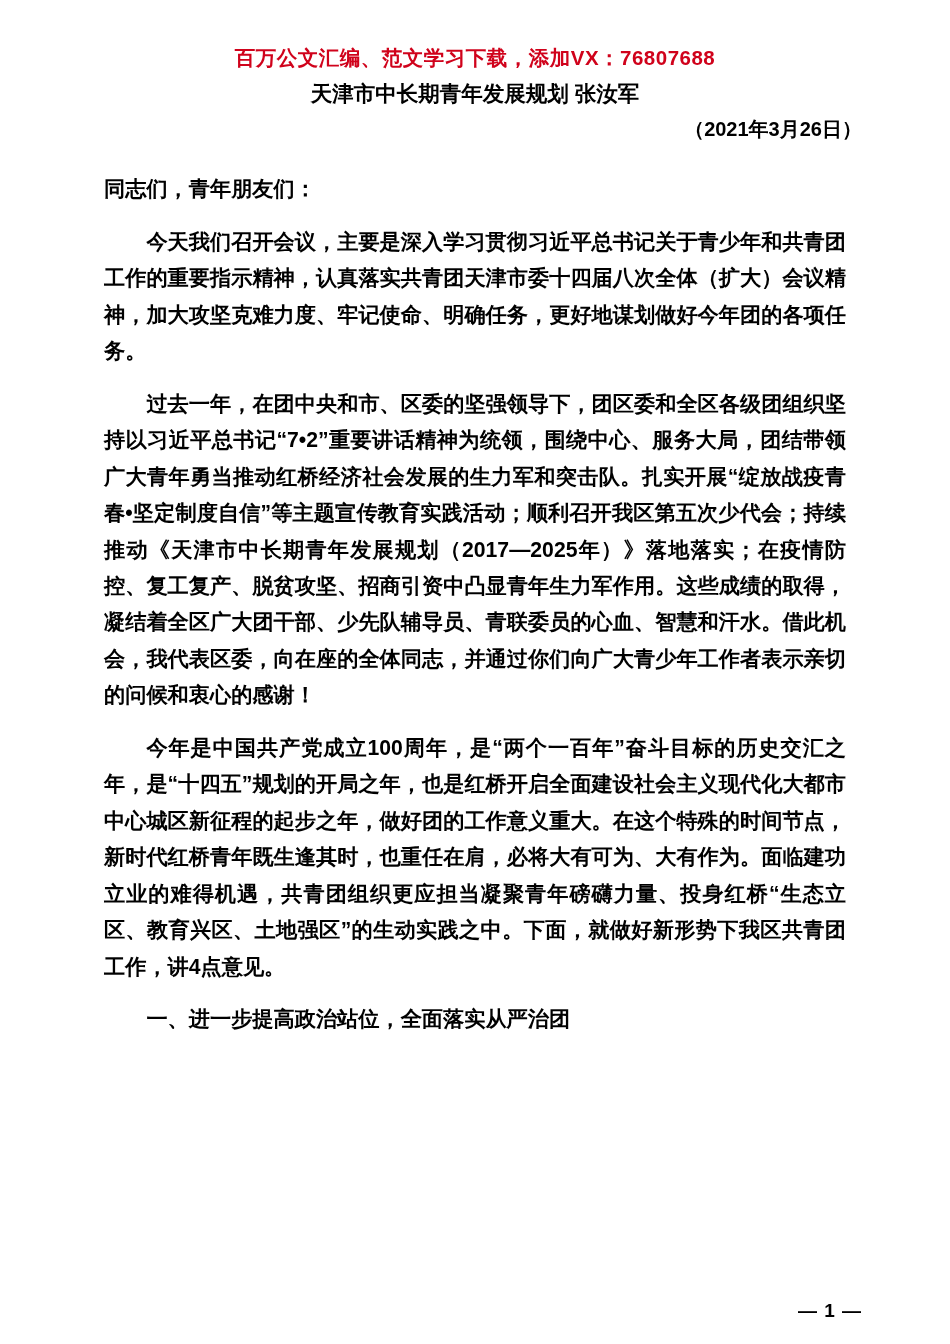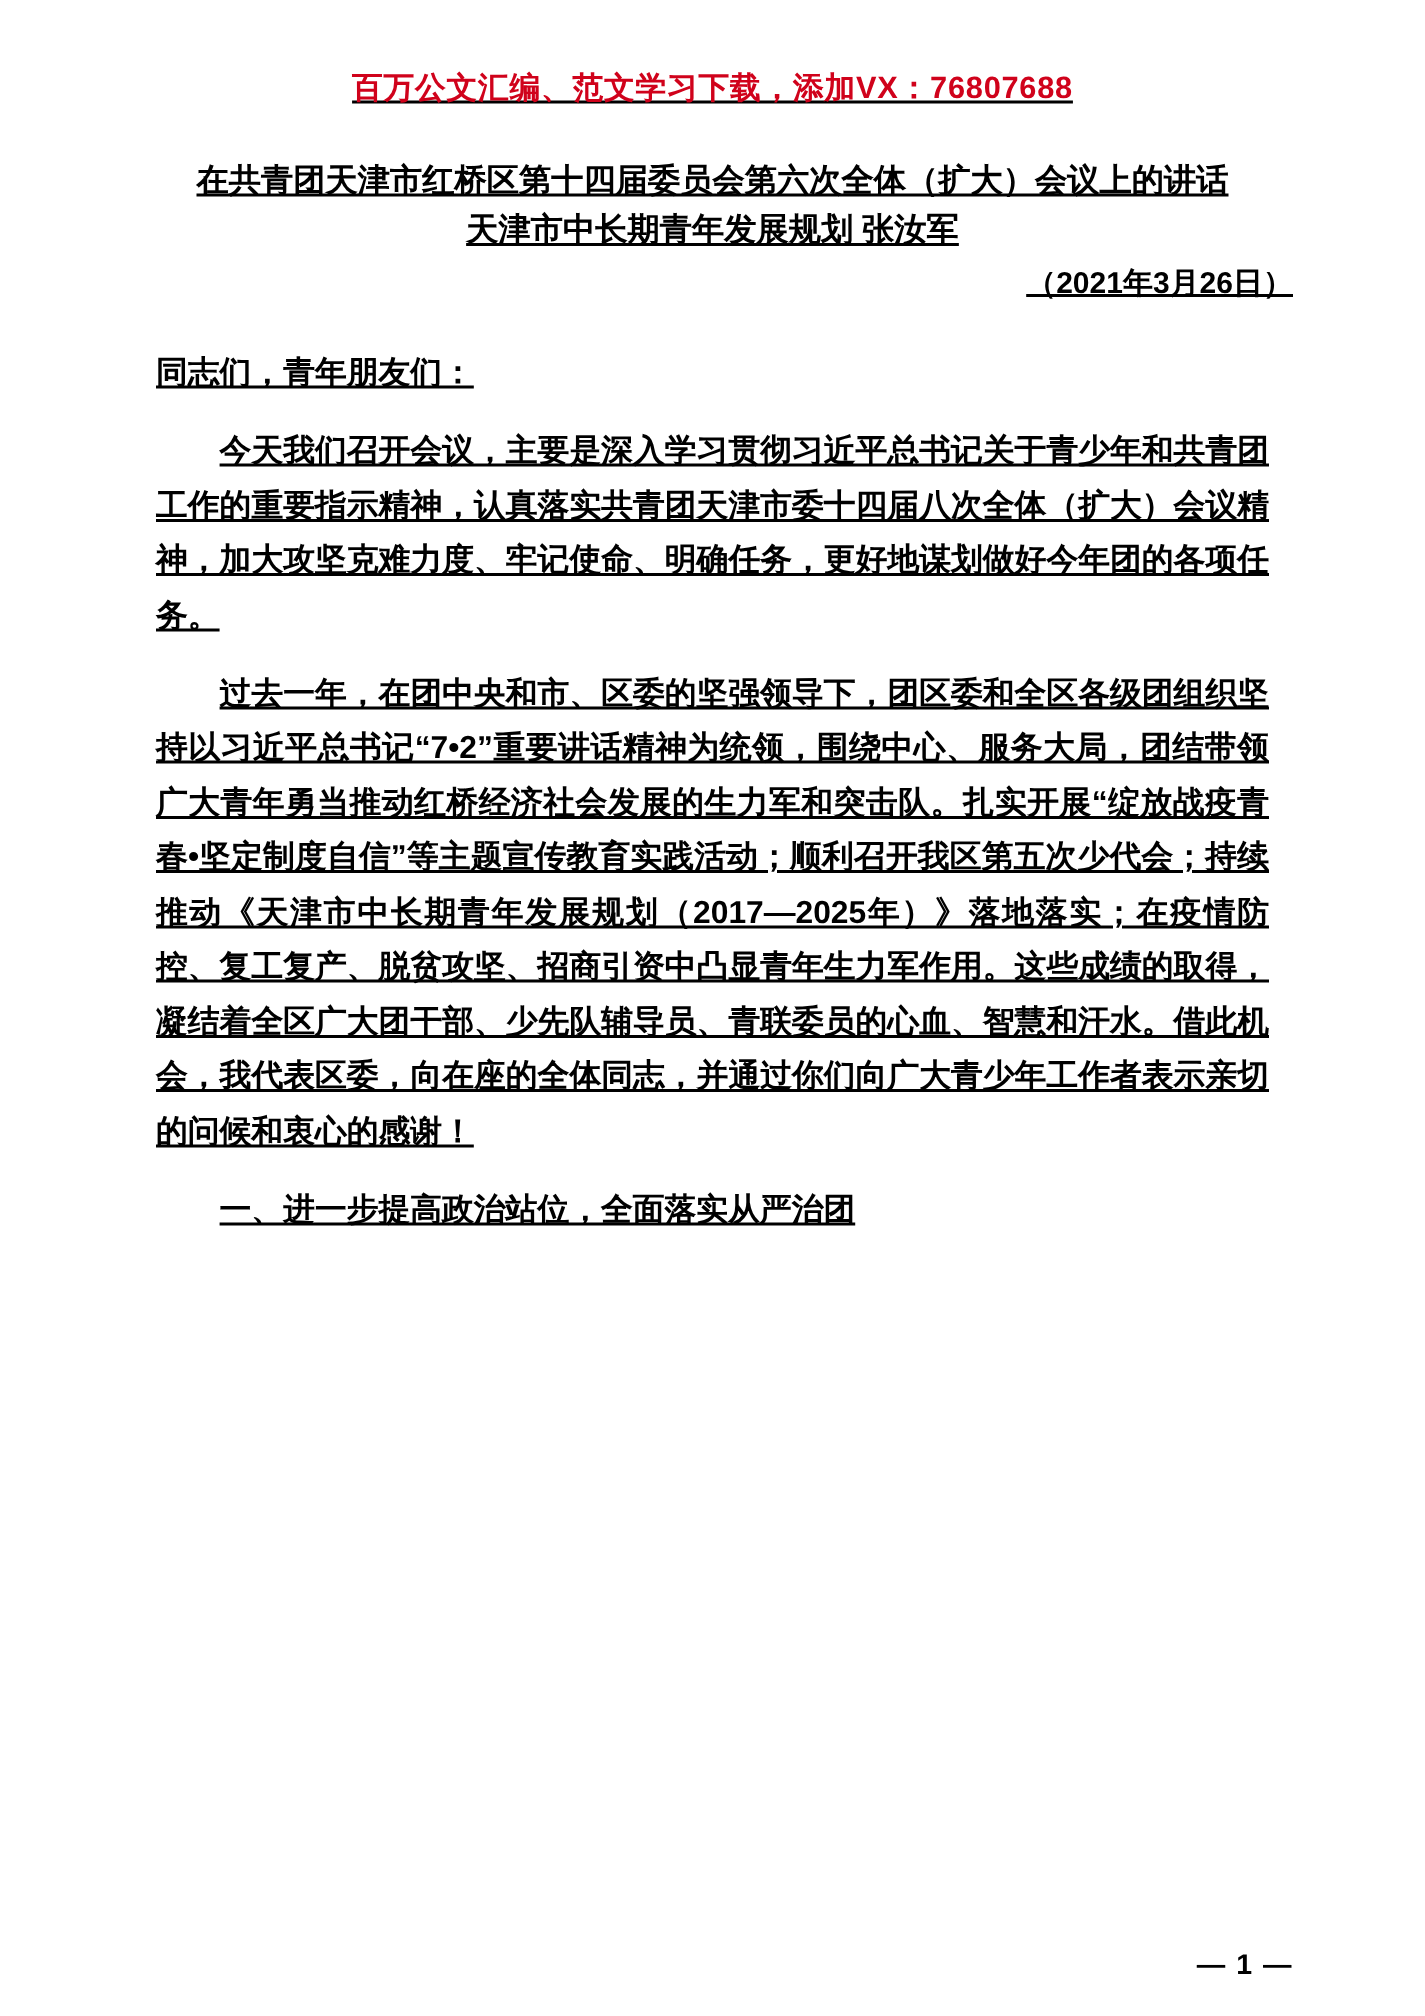--- a/index.html
+++ b/index.html
@@ -14,21 +14,20 @@
     color: #000000;
     position: relative;
     overflow: hidden;
   }
   .page {
     width: 950px;
     height: 1344px;
     box-sizing: border-box;
     padding: 0 88px;
     position: relative;
-    text-decoration: underline;
   }
   .watermark {
     text-align: center;
     color: #d0021b;
     font-size: 20.5px;
     font-weight: bold;
     letter-spacing: 0.5px;
     padding-top: 44px;
     padding-bottom: 6px;
   }
@@ -76,26 +75,26 @@
     letter-spacing: 1px;
   }
 </style>
 </head>
 <body>
 
 <div class="page">
 
   <div class="watermark">百万公文汇编、范文学习下载，添加VX：76807688</div>
 
-  <div class="doc-title">在共青团天津市红桥区第十四届委员会第六次全体（扩大）会议上的讲话</div>
   <div class="doc-subtitle">天津市中长期青年发展规划  张汝军</div>
   <div class="doc-date">（2021年3月26日）</div>
 
   <div class="body-text">
     <p class="para">同志们，青年朋友们：</p>
     <p class="para indent">今天我们召开会议，主要是深入学习贯彻习近平总书记关于青少年和共青团工作的重要指示精神，认真落实共青团天津市委十四届八次全体（扩大）会议精神，加大攻坚克难力度、牢记使命、明确任务，更好地谋划做好今年团的各项任务。</p>
     <p class="para indent">过去一年，在团中央和市、区委的坚强领导下，团区委和全区各级团组织坚持以习近平总书记“7•2”重要讲话精神为统领，围绕中心、服务大局，团结带领广大青年勇当推动红桥经济社会发展的生力军和突击队。扎实开展“绽放战疫青春•坚定制度自信”等主题宣传教育实践活动；顺利召开我区第五次少代会；持续推动《天津市中长期青年发展规划（2017—2025年）》落地落实；在疫情防控、复工复产、脱贫攻坚、招商引资中凸显青年生力军作用。这些成绩的取得，凝结着全区广大团干部、少先队辅导员、青联委员的心血、智慧和汗水。借此机会，我代表区委，向在座的全体同志，并通过你们向广大青少年工作者表示亲切的问候和衷心的感谢！</p>
+    <p class="para indent">今年是中国共产党成立100周年，是“两个一百年”奋斗目标的历史交汇之年，是“十四五”规划的开局之年，也是红桥开启全面建设社会主义现代化大都市中心城区新征程的起步之年，做好团的工作意义重大。在这个特殊的时间节点，新时代红桥青年既生逢其时，也重任在肩，必将大有可为、大有作为。面临建功立业的难得机遇，共青团组织更应担当凝聚青年磅礴力量、投身红桥“生态立区、教育兴区、土地强区”的生动实践之中。下面，就做好新形势下我区共青团工作，讲4点意见。</p>
     <p class="para indent">一、进一步提高政治站位，全面落实从严治团</p>
   </div>
 
   <div class="page-number">— 1 —</div>
 
 </div>
 
 </body></html>

